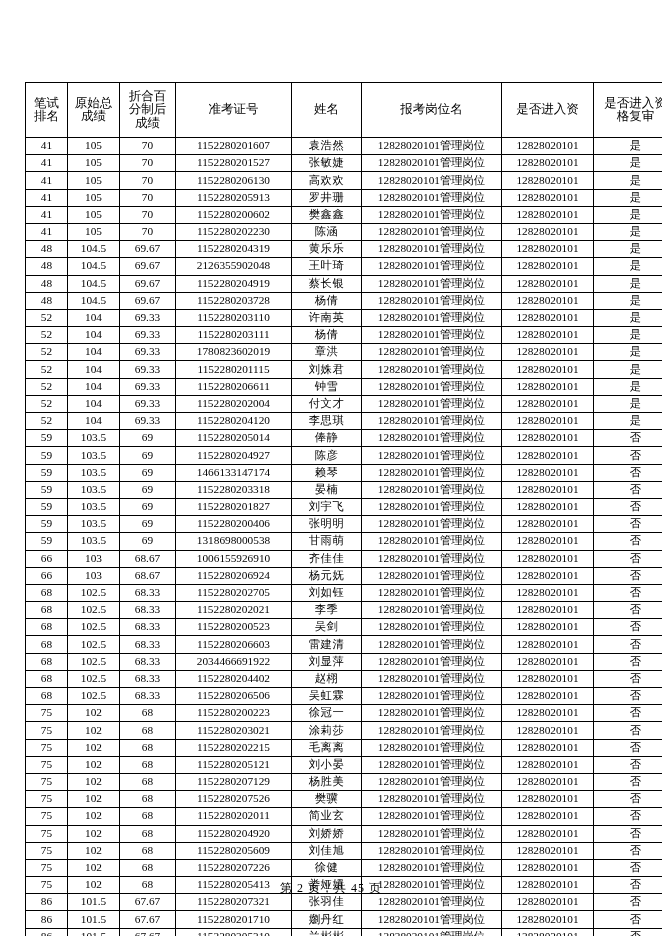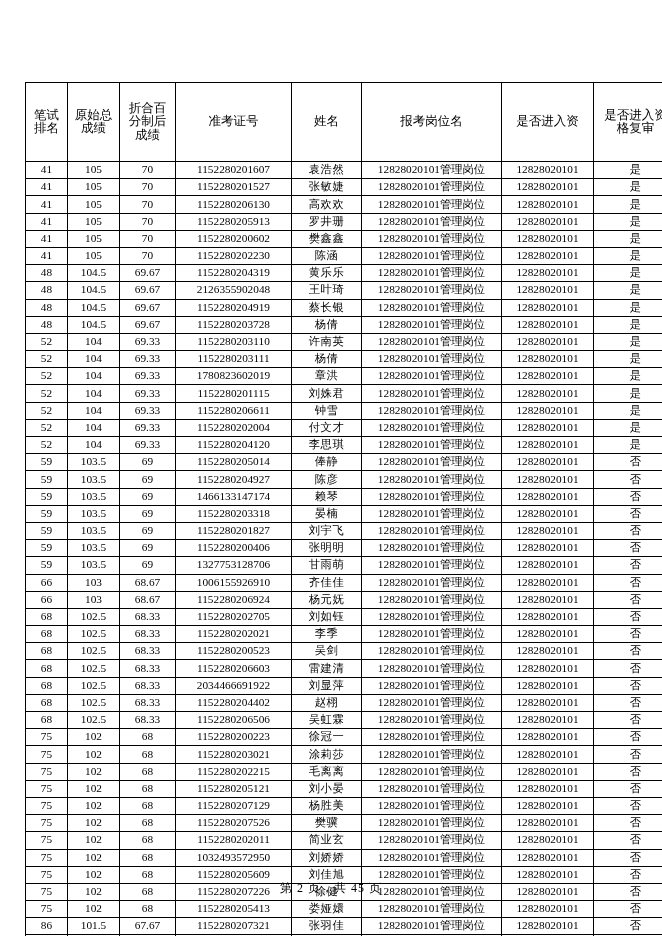--- a/index.html
+++ b/index.html
@@ -41,21 +41,21 @@
     text-align: center;
     vertical-align: middle;
     font-weight: normal;
     color: #000;
     line-height: 1.05;
   }
   table.grid thead th {
     height: 54px;
     font-size: 12.5px;
     letter-spacing: 0px;
-    padding: 12px 1px;
+    padding: 0 1px;
   }
   table.grid tbody td {
     height: 16.2px;
     font-size: 11.3px;
     white-space: nowrap;
     overflow: hidden;
   }
   
   table.grid {
     border: 1.6px solid #000;
@@ -369,21 +369,21 @@
             <td class="num">1152280200406</td>
             <td class="name">张明明</td>
             <td class="postname">12828020101管理岗位</td>
             <td class="num">12828020101</td>
             <td class="num">否</td>
           </tr>
           <tr>
             <td class="num">59</td>
             <td class="num">103.5</td>
             <td class="num">69</td>
-            <td class="num">1327753128706</td>
+            <td class="num">1318698000538</td>
             <td class="name">甘雨萌</td>
             <td class="postname">12828020101管理岗位</td>
             <td class="num">12828020101</td>
             <td class="num">否</td>
           </tr>
           <tr>
             <td class="num">66</td>
             <td class="num">103</td>
             <td class="num">68.67</td>
             <td class="num">1006155926910</td>
@@ -539,21 +539,21 @@
             <td class="num">1152280202011</td>
             <td class="name">简业玄</td>
             <td class="postname">12828020101管理岗位</td>
             <td class="num">12828020101</td>
             <td class="num">否</td>
           </tr>
           <tr>
             <td class="num">75</td>
             <td class="num">102</td>
             <td class="num">68</td>
-            <td class="num">1032493572950</td>
+            <td class="num">1152280204920</td>
             <td class="name">刘娇娇</td>
             <td class="postname">12828020101管理岗位</td>
             <td class="num">12828020101</td>
             <td class="num">否</td>
           </tr>
           <tr>
             <td class="num">75</td>
             <td class="num">102</td>
             <td class="num">68</td>
             <td class="num">1152280205609</td>

